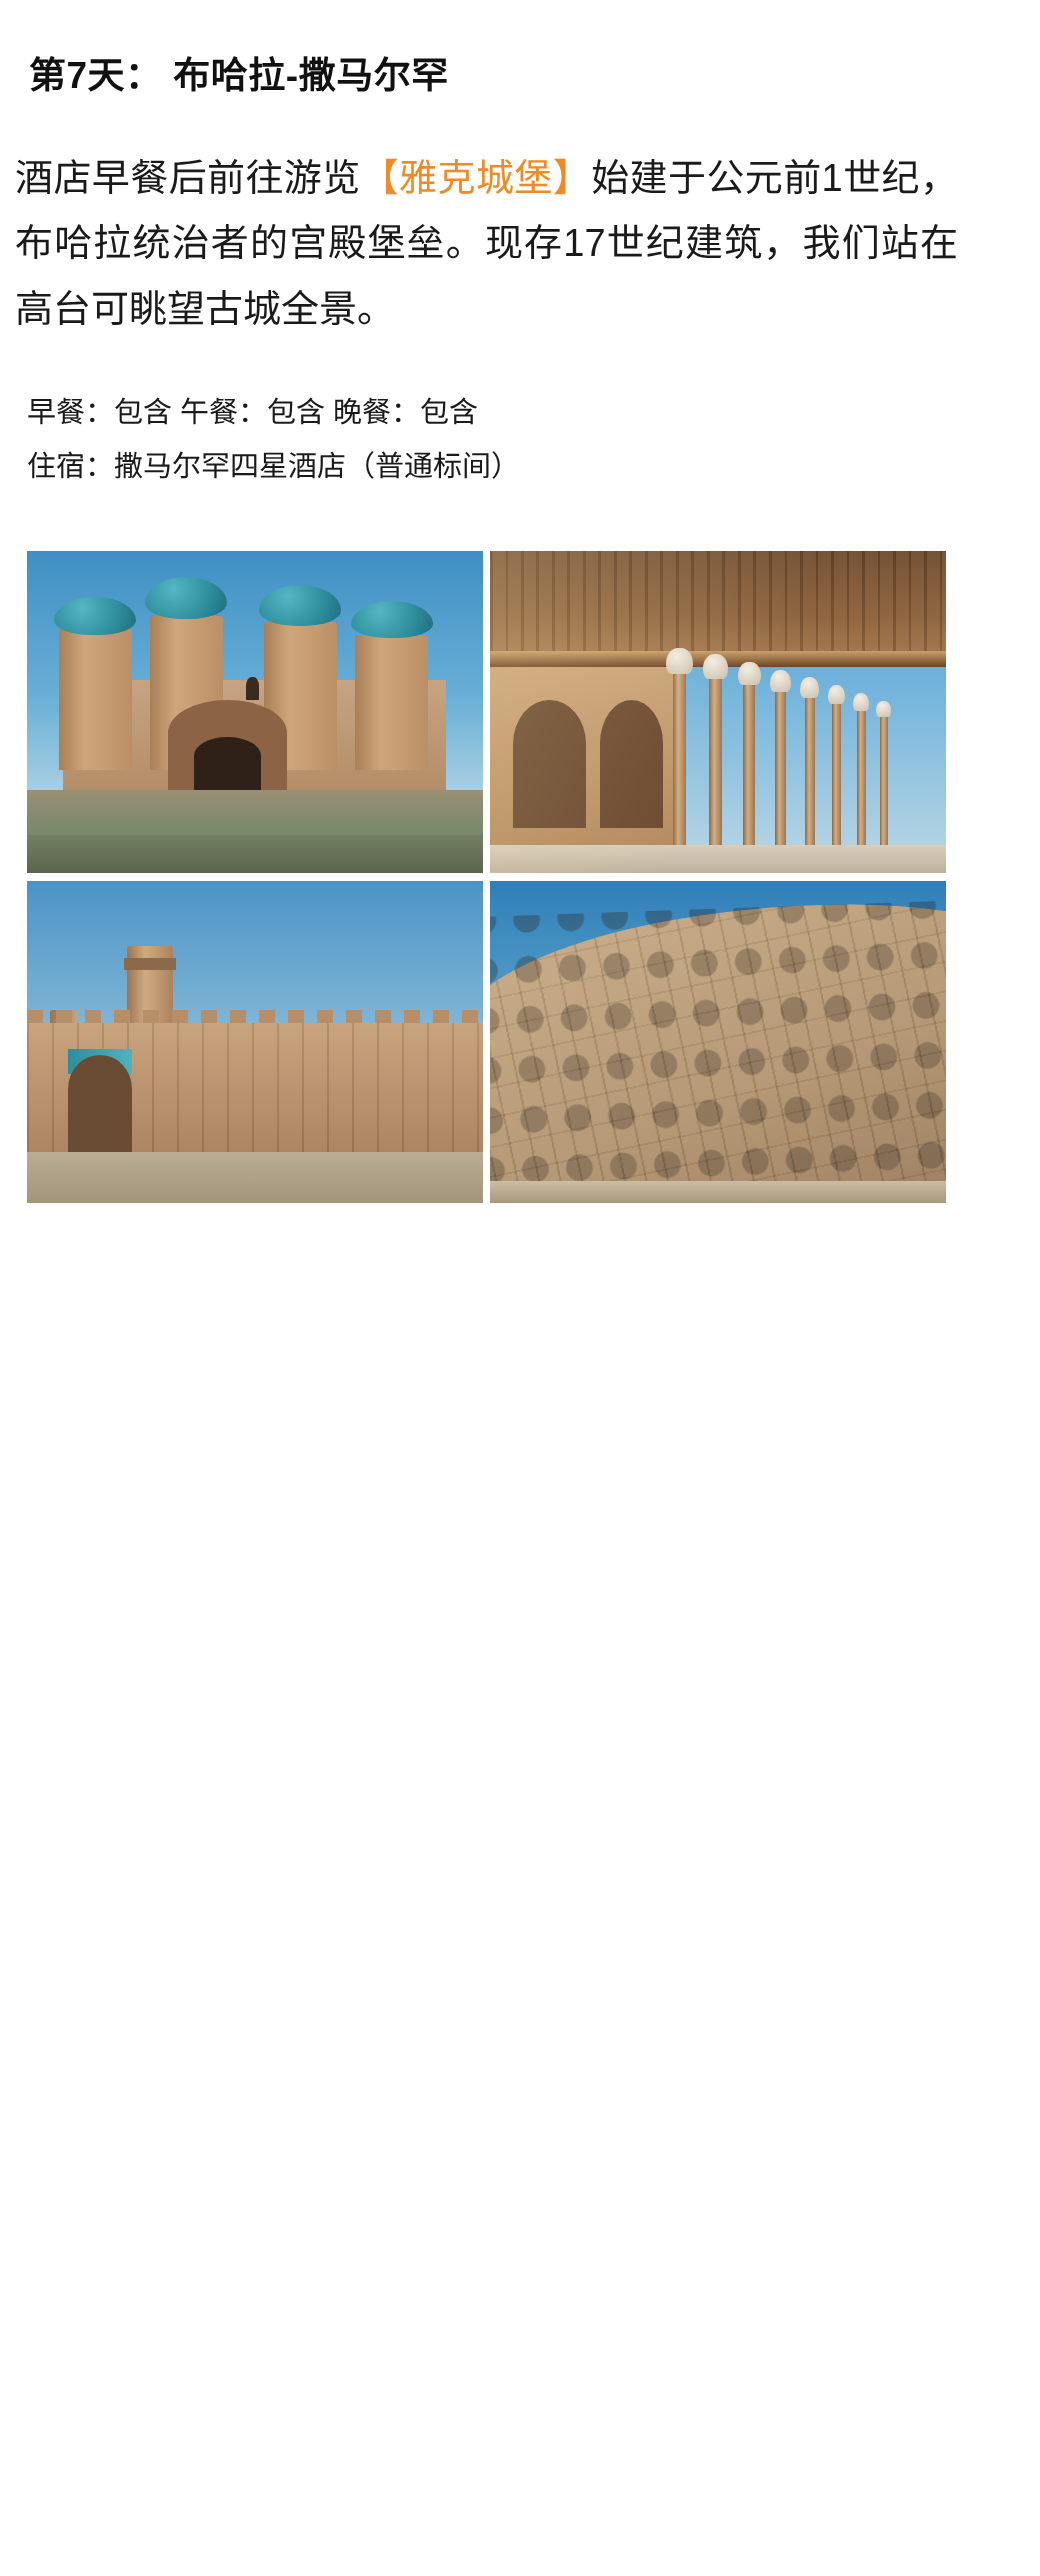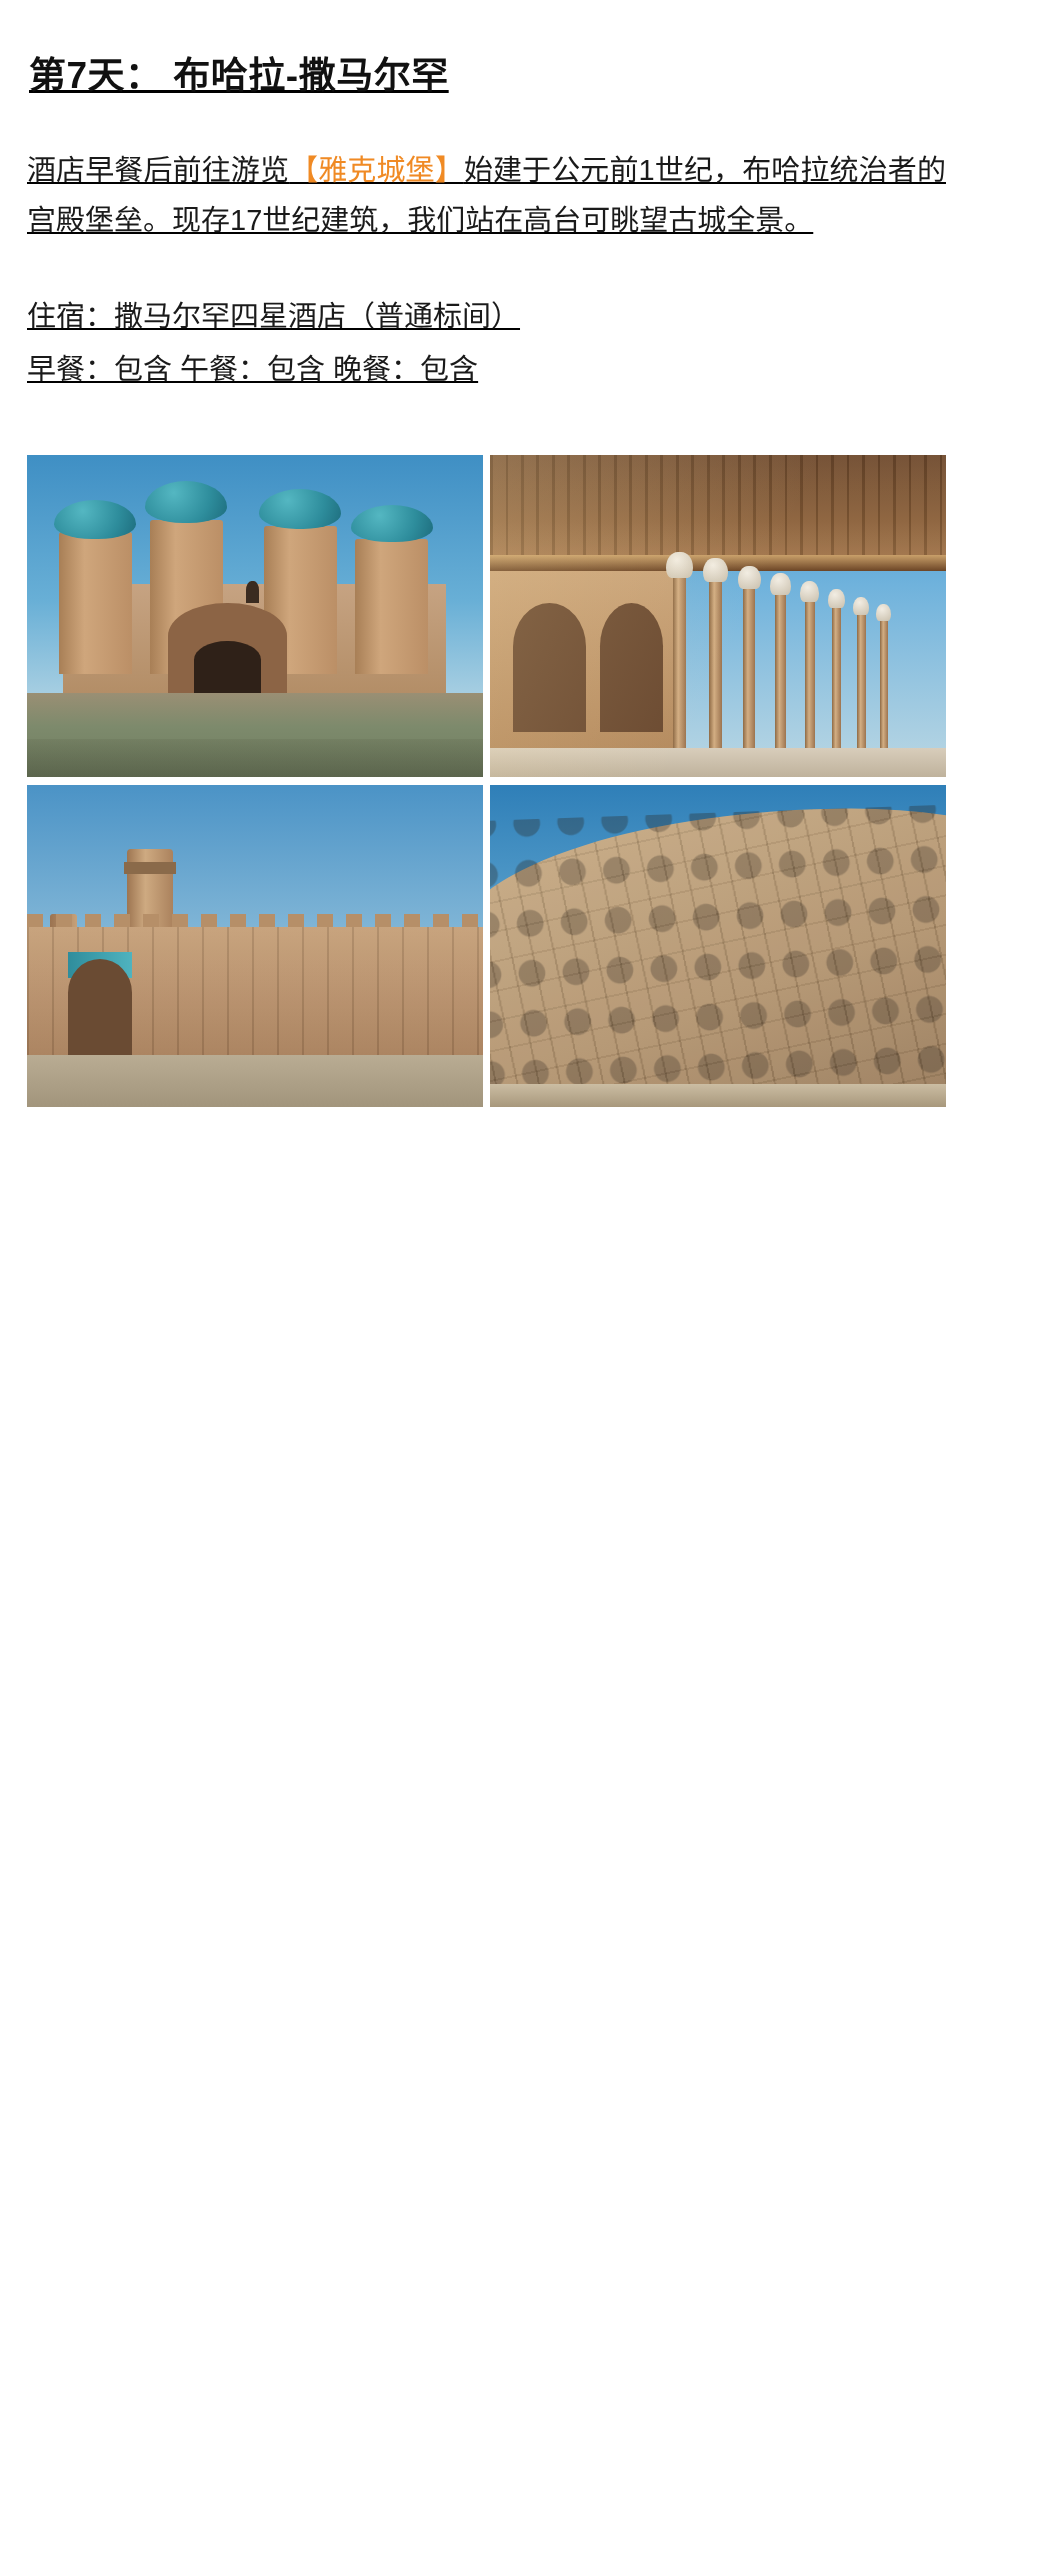--- a/index.html
+++ b/index.html
@@ -12,34 +12,33 @@
     font-family: "Liberation Sans", "DejaVu Sans", sans-serif;
     color: #000000;
     -webkit-font-smoothing: antialiased;
   }
   .page {
     width: 973px;
     box-sizing: border-box;
     padding: 0;
     background: #ffffff;
     position: relative;
-    text-decoration: underline;
   }
   .title {
     font-size: 37px;
     font-weight: bold;
     letter-spacing: 0.5px;
     color: #111111;
     padding: 27px 29px 0 29px;
     line-height: 1.3;
   }
   .body-text {
-    padding: 0 27px;
+    padding: 0 15px;
     margin-top: 46px;
-    font-size: 29px;
+    font-size: 38px;
     line-height: 1.72;
     color: #1a1a1a;
   }
   .para {
     margin: 0 0 1.9px 0;
     text-align: justify;
   }
   .hl {
     color: #f08a24;
   }
@@ -255,22 +254,22 @@
     </p>
 
 
 
 
   </div>
 
   <div class="gap"></div>
 
   <div class="info-block">
+    <p class="info-line">早餐：包含 午餐：包含 晚餐：包含</p>
     <p class="info-line">住宿：撒马尔罕四星酒店（普通标间）</p>
-    <p class="info-line">早餐：包含 午餐：包含 晚餐：包含</p>
   </div>
 
   <div class="gallery">
 
     <div class="photo p1">
       <div class="photo-inner">
         <div class="sky"></div>
         <div class="block"></div>
         <div class="tower t1"></div>
         <div class="tower t2"></div>

